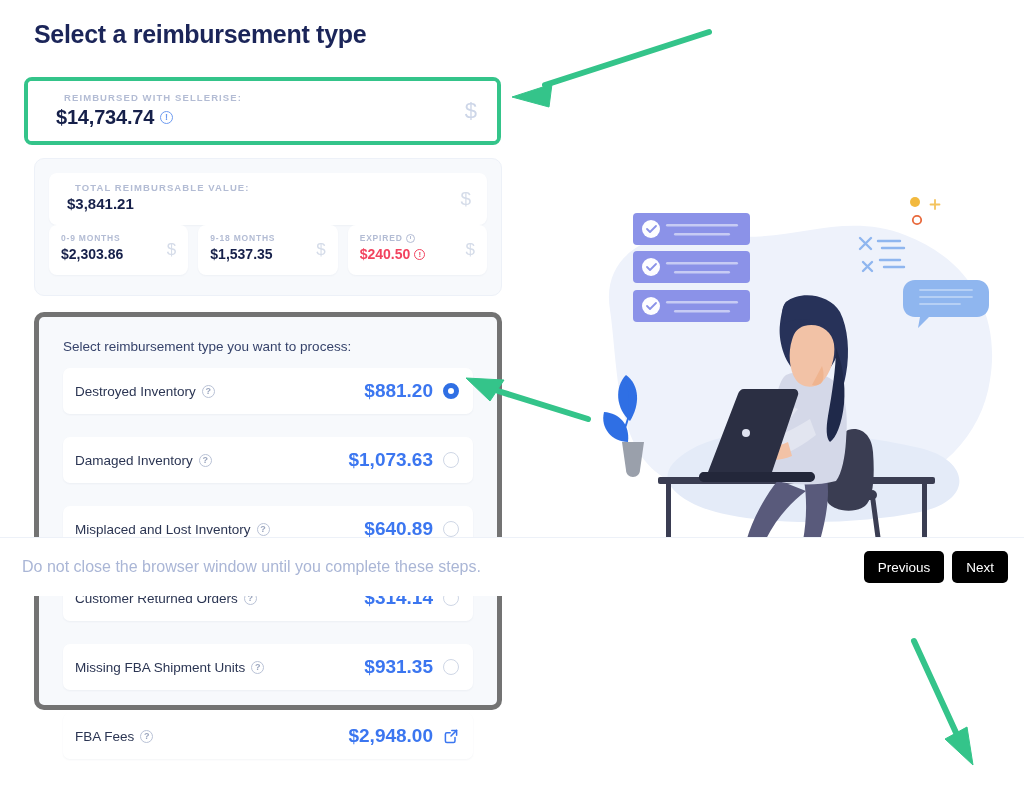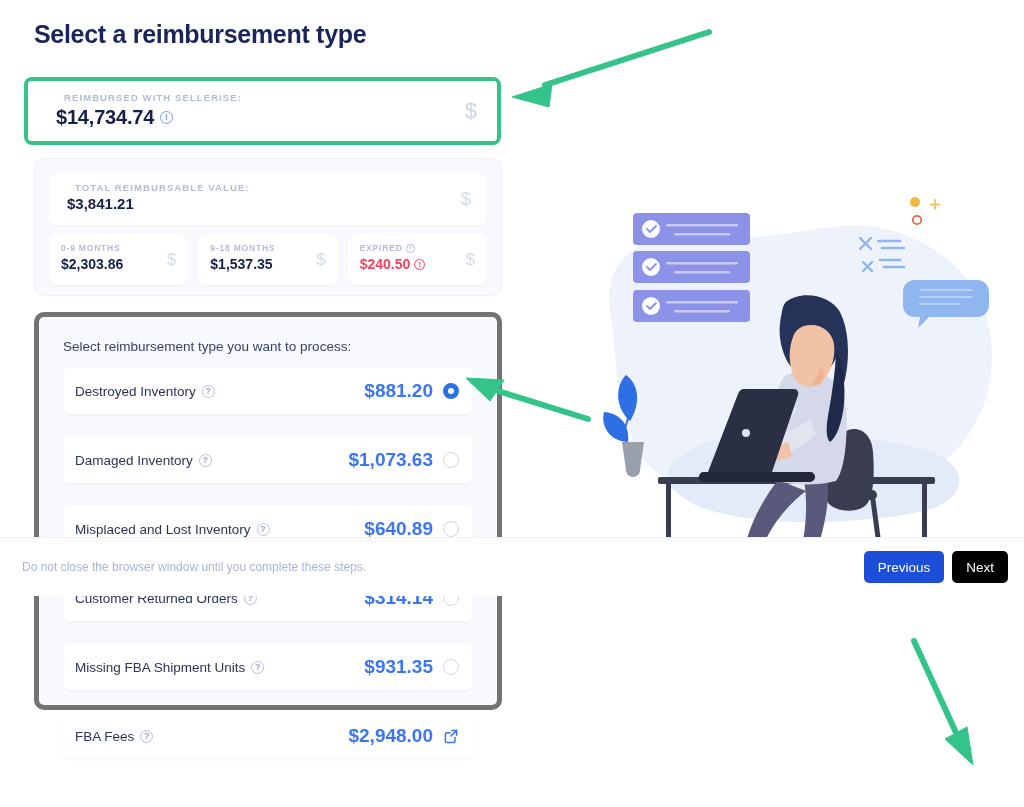--- a/index.html
+++ b/index.html
@@ -47,21 +47,21 @@
     width: 468px; height: 138px;
     background: #f7f9fc; border: 1px solid #edf1f8; border-radius: 10px;
     padding: 14px;
   }
   .total-box {
     background: #fff; border-radius: 8px; height: 52px;
     position: relative; padding: 9px 14px 0 18px;
     box-shadow: 0 1px 2px rgba(30,50,100,0.04);
   }
   .total-amount { font-size: 15px; font-weight: 700; color: #16204a; margin-top: 2px; }
-  .mini-row { display: flex; gap: 10px; margin-top: 10px; }
+  .mini-row { display: flex; gap: 10px; }
   .mini-box {
     background: #fff; border-radius: 8px; flex: 1; height: 50px;
     position: relative; padding: 8px 10px 0 12px;
     box-shadow: 0 1px 2px rgba(30,50,100,0.04);
   }
   .mini-label {
     font-size: 8.5px; font-weight: 700; letter-spacing: 0.8px;
     color: #b3bcd4; text-transform: uppercase;
     display: flex; align-items: center; gap: 3px;
   }
@@ -137,29 +137,29 @@
   
   .illus { position: absolute; left: 590px; top: 180px; width: 430px; height: 360px; }
 
   
   .footer {
     position: absolute; left: 0; bottom: 0; width: 1024px; height: 59px;
     border-top: 1px solid #edf1f8; background: #fff;
   }
   .footer-note {
     position: absolute; left: 22px; top: 50%; transform: translateY(-50%);
-    font-size: 12px; color: #aab6d6;
+    font-size: 16px; color: #aab6d6;
   }
   .footer-btns { position: absolute; right: 16px; top: 50%; transform: translateY(-50%); display: flex; gap: 8px; }
   .btn {
     border: none; border-radius: 5px; font-family: inherit;
     font-size: 13.5px; cursor: pointer; color: #fff;
     padding: 0 14px; height: 32px;
   }
-  .btn-prev { background: #1d4ed8; }
+  .btn-prev { background: #000000; }
   .btn-next { background: #000000; }
 
   
   .arrows { position: absolute; left: 0; top: 0; width: 1024px; height: 807px; pointer-events: none; }
 </style>
 </head>
 <body>
 
 <div class="page">
 

